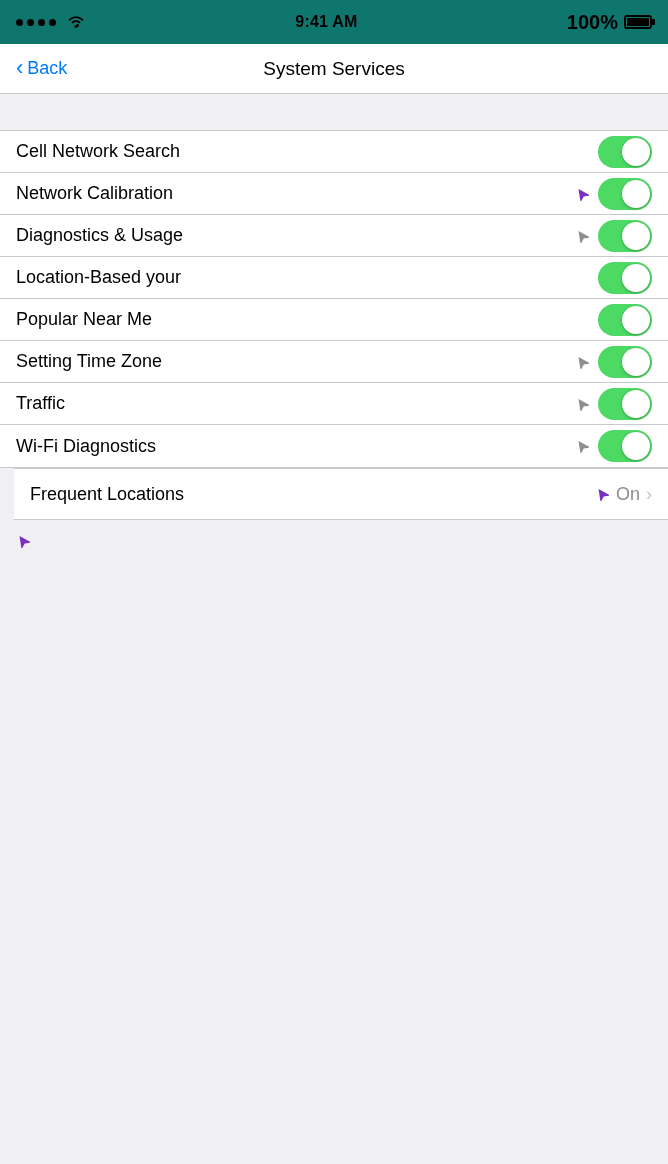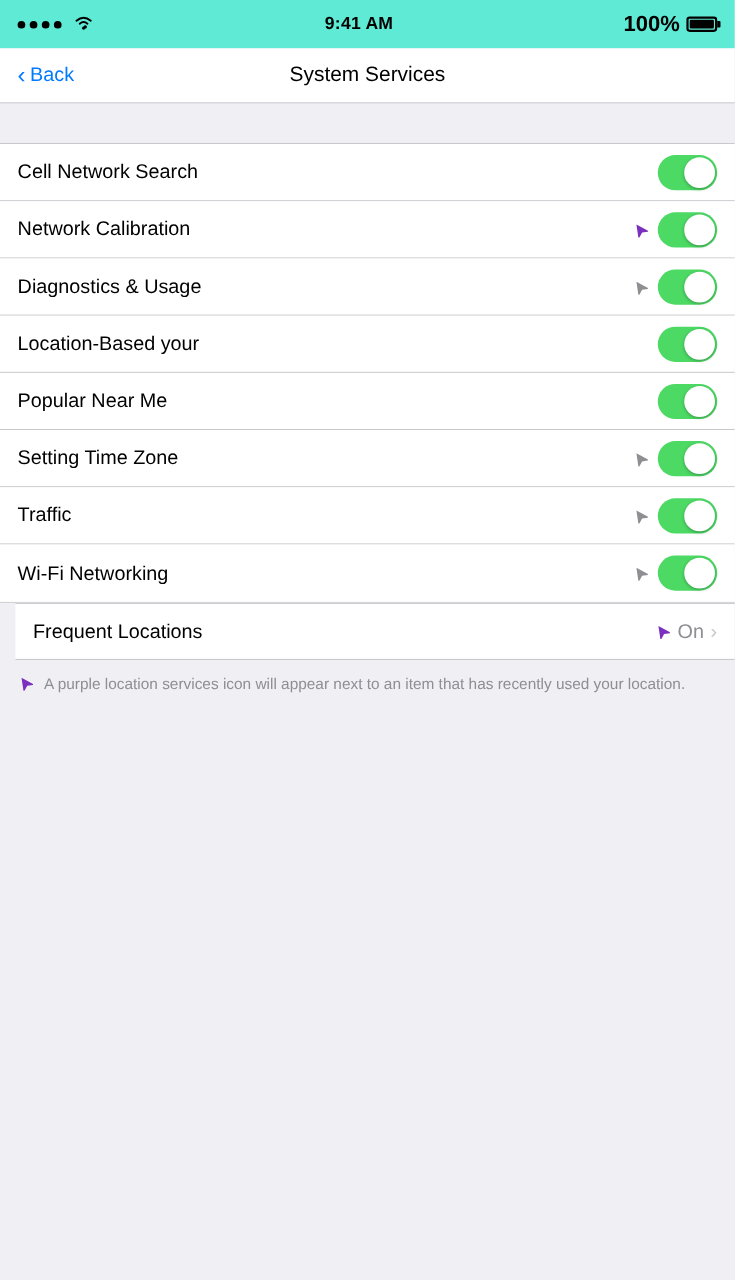--- a/index.html
+++ b/index.html
@@ -7,21 +7,21 @@
     body {
       font-family: -apple-system, 'Helvetica Neue', Helvetica, sans-serif;
       background: #efeff4;
       width: 668px;
       min-height: 1164px;
       overflow-x: hidden;
     }
 
     
     .status-bar {
-      background: #5eead4;
+      background: #0f766e;
       height: 44px;
       display: flex;
       align-items: center;
       justify-content: space-between;
       padding: 0 16px;
       font-size: 15px;
       font-weight: 600;
     }
     .status-bar-left {
       display: flex;
@@ -125,21 +125,21 @@
     
     .settings-group {
       background: #fff;
       border-top: 1px solid #c8c8cd;
       border-bottom: 1px solid #c8c8cd;
     }
 
     .settings-row {
       display: flex;
       align-items: center;
-      height: 52px;
+      height: 42px;
       padding: 0 16px;
       border-bottom: 1px solid #c8c8cd;
       background: #fff;
       position: relative;
     }
     .settings-row:last-child {
       border-bottom: none;
     }
 
     .row-label {
@@ -359,21 +359,21 @@
           <polygon points="7,1 13,13 7,10 1,13" fill="#8e8e93" transform="rotate(-35 7 7)"></polygon>
         </svg>
       </div>
       <div class="toggle">
         <div class="toggle-knob"></div>
       </div>
     </div>
   </div>
 
   <div class="settings-row">
-    <span class="row-label">Wi-Fi Networking</span>
+    <span class="row-label">Wi-Fi Diagnostics</span>
     <div class="row-right">
       <div class="location-icon">
         <svg viewBox="0 0 14 14" fill="none">
           <polygon points="7,1 13,13 7,10 1,13" fill="#8e8e93" transform="rotate(-35 7 7)"></polygon>
         </svg>
       </div>
       <div class="toggle">
         <div class="toggle-knob"></div>
       </div>
     </div>
@@ -393,14 +393,13 @@
     <span class="freq-chevron">›</span>
   </div>
 </div>
 
 <div class="footer-note">
   <div class="footer-icon">
     <svg viewBox="0 0 14 14" width="14" height="14" fill="none">
       <polygon points="7,1 13,13 7,10 1,13" fill="#7b2fbe" transform="rotate(-35 7 7)"></polygon>
     </svg>
   </div>
-  <span class="footer-text">A purple location services icon will appear next to an item that has recently used your location.</span>
 </div>
 
 </body></html>

